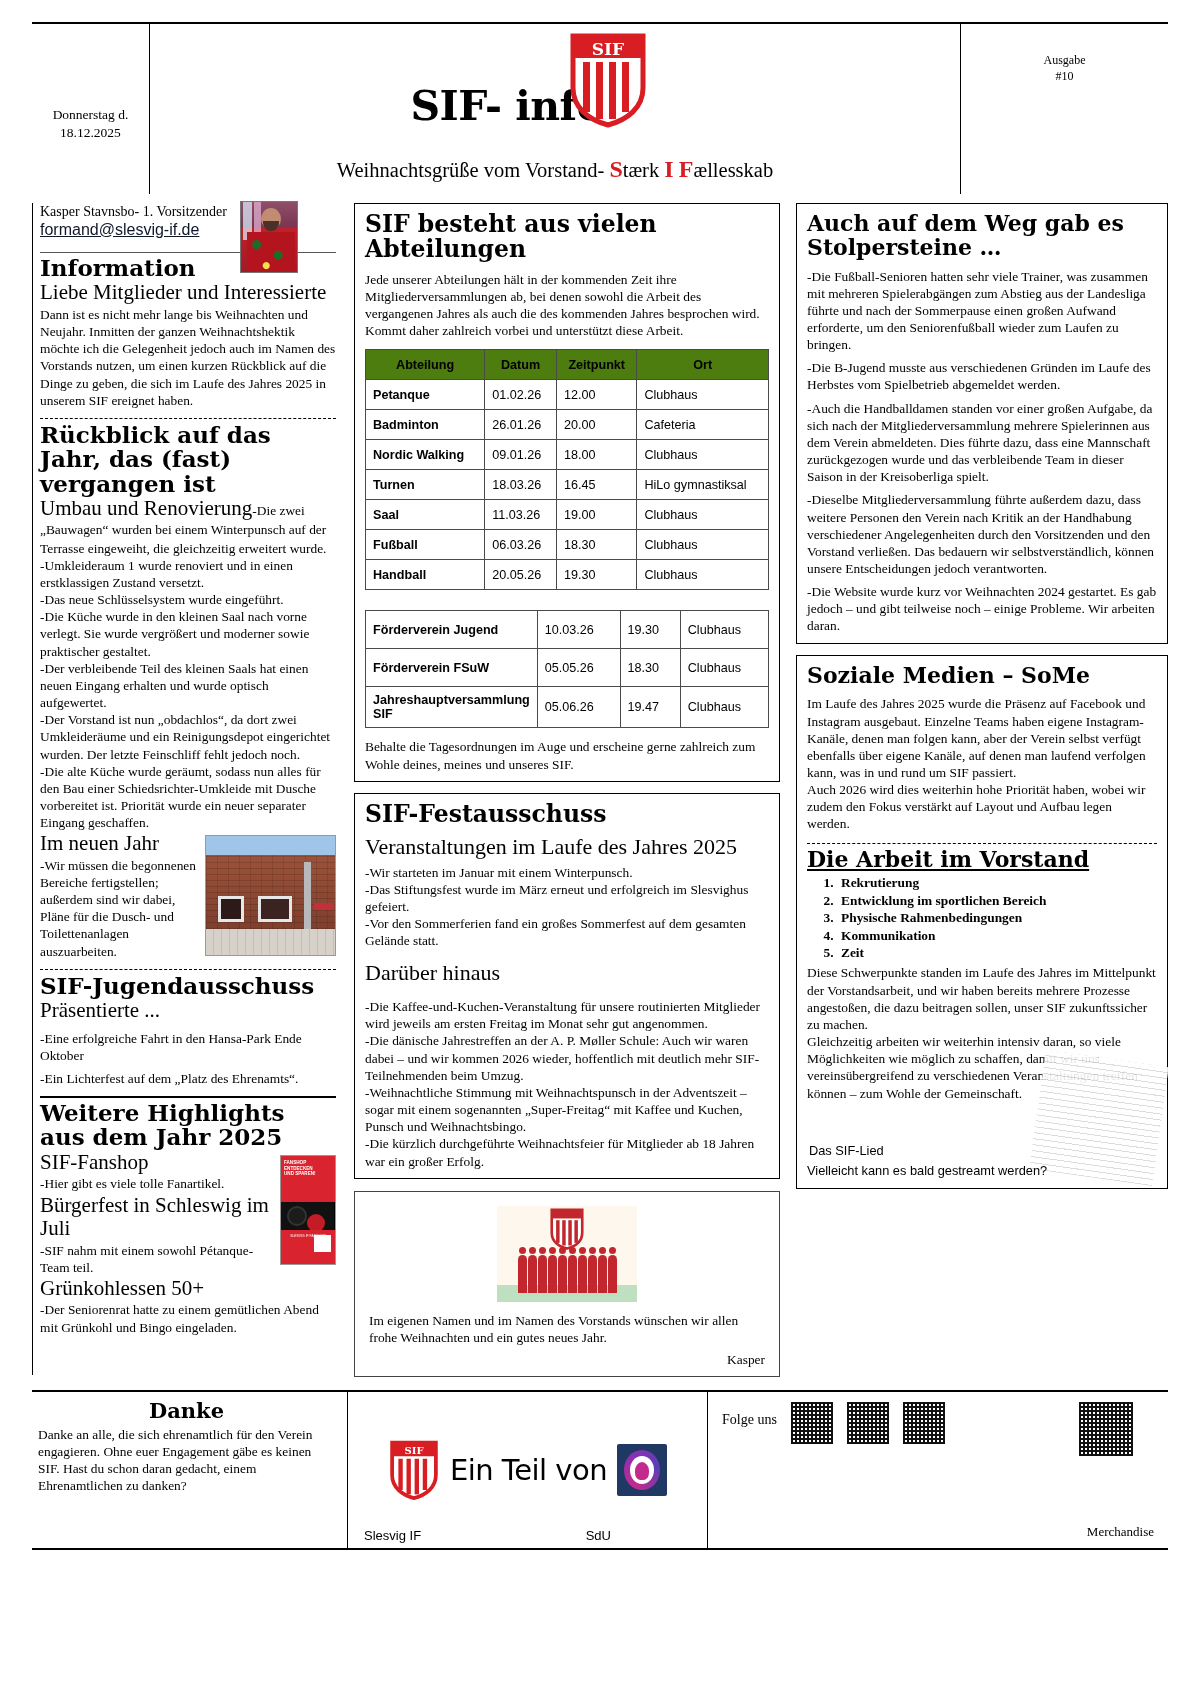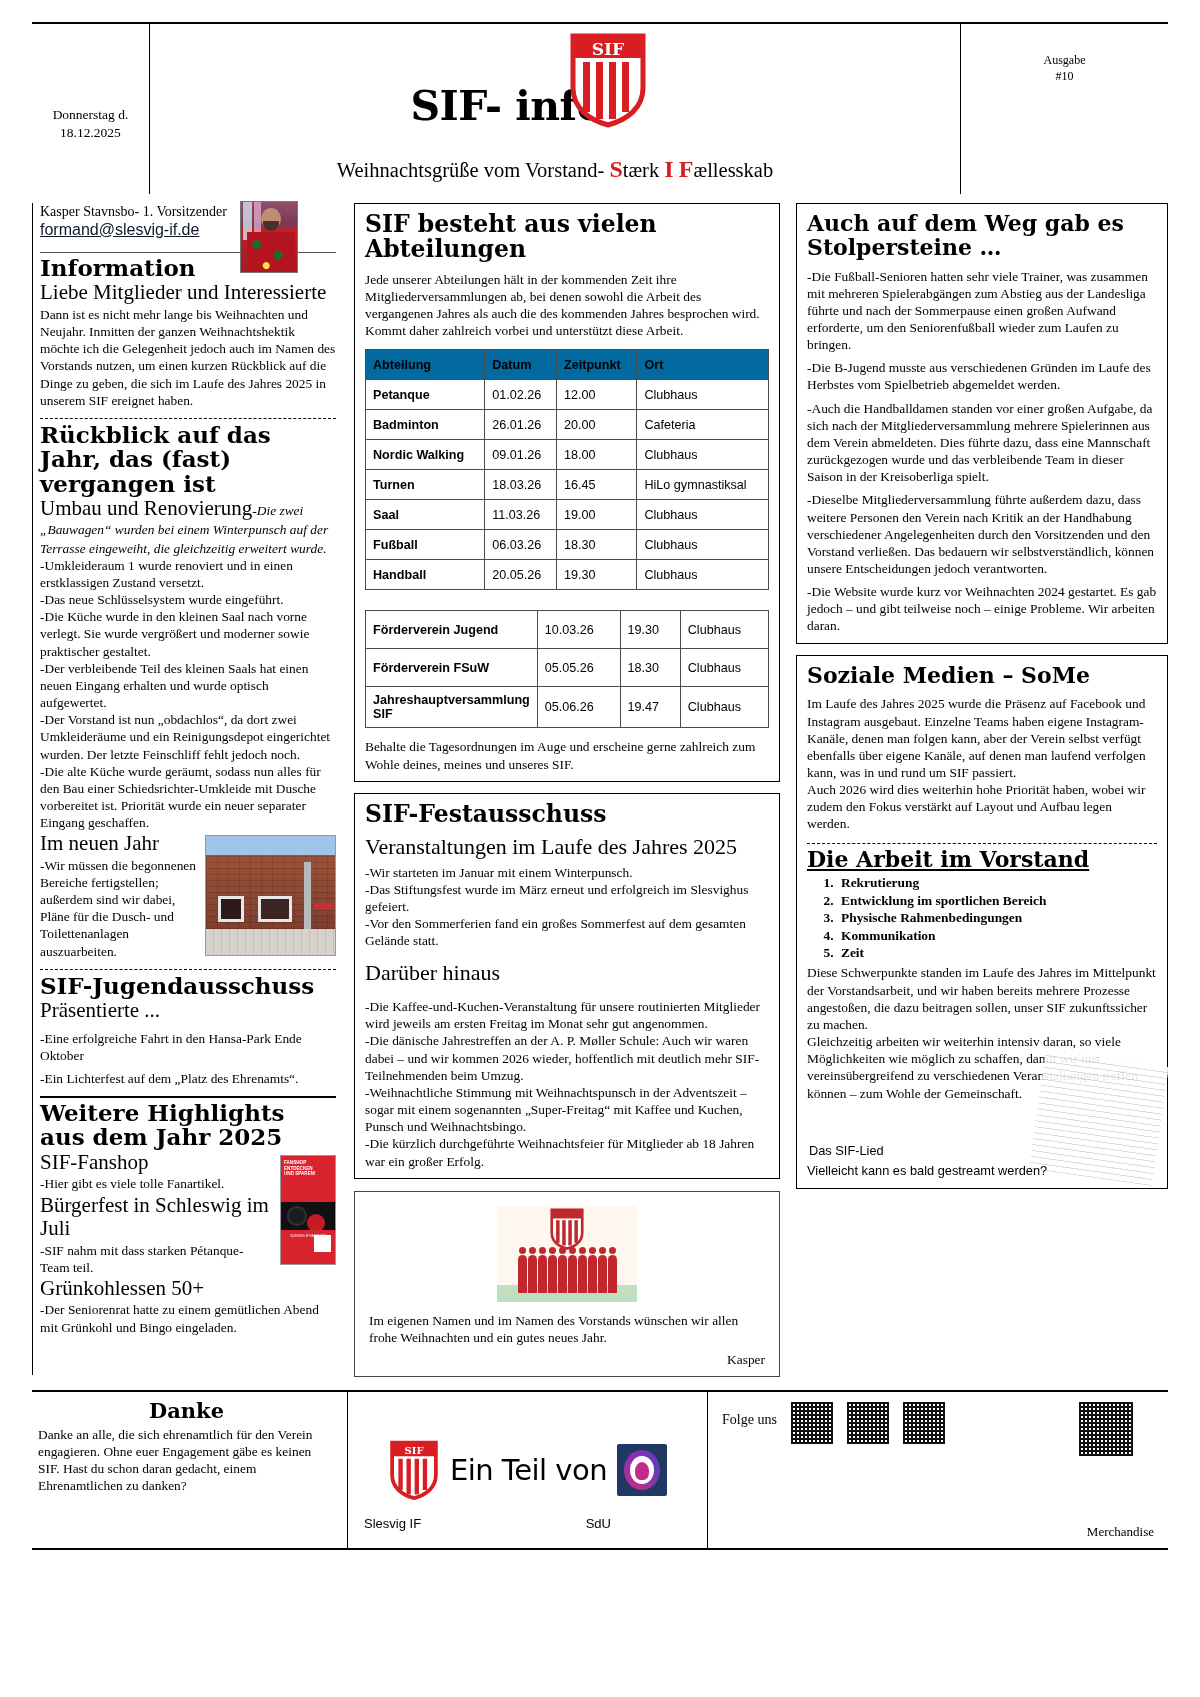--- a/index.html
+++ b/index.html
@@ -208,21 +208,21 @@
   
   table.t { border-collapse: collapse; width: 100%; margin: 10px 0 6px 0;
     font-family: "Liberation Sans", sans-serif; font-size: 12.6px; }
   table.t th, table.t td {
     border: 1px solid #4a4a4a;
     padding: 6px 7px;
     text-align: left;
     vertical-align: middle;
     height: 30px;
   }
-  table.t th { background: #0369a1; font-weight: bold; }
+  table.t th { background: #4d7c0f; font-weight: bold; text-align: center; }
   table.t td.dept { font-weight: bold; }
   table.t2 { margin-top: 20px; }
   table.t2 td { height: 38px; }
   table.t2 td.dept { font-weight: bold; width: 41%; }
 
   
   ol.vorstand { margin: 3px 0 3px 0; padding-left: 30px; font-size: 13.4px; line-height: 1.3; font-weight: bold;}
   ol.vorstand li { margin: 0; padding-left: 4px; }
 
   
@@ -261,21 +261,21 @@
     left: 32px; top: 1390px;
     width: 1136px; height: 160px;
     border-top: 2.5px solid #000;
     border-bottom: 2.5px solid #000;
     display: flex;
   }
   .f-danke { width: 316px; border-right: 1.5px solid #000; padding: 6px 12px 6px 6px; }
   .f-danke .t { text-align:center; font-family:"DejaVu Serif",serif; font-weight:bold; font-size:21px; margin-bottom:3px;}
   .f-mid { width: 360px; border-right: 1.5px solid #000; position: relative; display:flex; align-items:center; justify-content:center; gap:10px;}
   .f-mid .einteil { font-family:"DejaVu Sans", sans-serif; font-size: 29px; letter-spacing:-0.5px;}
-  .f-cap { position:absolute; bottom:17px; font-size:13px; font-family:"Liberation Sans",sans-serif;}
+  .f-cap { position:absolute; bottom:5px; font-size:13px; font-family:"Liberation Sans",sans-serif;}
   .f-cap.l { left: 16px; }
   .f-cap.r { right: 96px; }
   .f-right { flex:1; position: relative; padding: 10px 14px; display:flex; align-items:flex-start; gap:14px;}
   .f-right .folge { font-size: 14px; margin-top: 10px; }
   .f-merch { position:absolute; right: 14px; bottom: 8px; font-size: 13px; }
   .qr-box { width: 42px; height: 42px; position: relative; background:#fff; }
   .qr-big { width: 54px; height: 54px; }
 
   
   .sdu { width: 50px; height: 52px; background: #1f3864; position: relative; border-radius:2px;}
@@ -355,21 +355,21 @@
       </div>
 
       <div class="h-black">Information</div>
       <div class="h-serif">Liebe Mitglieder und Interessierte</div>
       <p class="p">Dann ist es nicht mehr lange bis Weihnachten und Neujahr. Inmitten der ganzen Weihnachtshektik möchte ich die Gelegenheit jedoch auch im Namen des Vorstands nutzen, um einen kurzen Rückblick auf die Dinge zu geben, die sich im Laufe des Jahres 2025 in unserem SIF ereignet haben.</p>
 
       <div class="dashline"></div>
       <div class="h-black">Rückblick auf das Jahr, das (fast) vergangen ist</div>
 
       <div>
-        <span class="h-serif" style="display:inline;">Umbau und Renovierung</span><span class="p" style="display:inline;font-style:italic;">-Die zwei „Bauwagen“ wurden bei einem Winterpunsch auf der Terrasse eingeweiht, die gleichzeitig erweitert wurde.</span>
+        <span class="h-serif" style="display:inline;">Umbau und Renovierung</span><span class="p" style="display:inline;">-Die zwei „Bauwagen“ wurden bei einem Winterpunsch auf der Terrasse eingeweiht, die gleichzeitig erweitert wurde.</span>
       </div>
       <p class="p">-Umkleideraum 1 wurde renoviert und in einen erstklassigen Zustand versetzt.</p>
       <p class="p">-Das neue Schlüsselsystem wurde eingeführt.</p>
       <p class="p">-Die Küche wurde in den kleinen Saal nach vorne verlegt. Sie wurde vergrößert und moderner sowie praktischer gestaltet.</p>
       <p class="p">-Der verbleibende Teil des kleinen Saals hat einen neuen Eingang erhalten und wurde optisch aufgewertet.</p>
       <p class="p">-Der Vorstand ist nun „obdachlos“, da dort zwei Umkleideräume und ein Reinigungsdepot eingerichtet wurden. Der letzte Feinschliff fehlt jedoch noch.</p>
       <p class="p">-Die alte Küche wurde geräumt, sodass nun alles für den Bau einer Schiedsrichter-Umkleide mit Dusche vorbereitet ist. Priorität wurde ein neuer separater Eingang geschaffen.</p>
 
       <div class="photo-building">
         <div class="brick"></div>
@@ -404,21 +404,21 @@
           <div class="disc2"></div>
         <div class="f-bot">
           <span>SLESVIG IF FANSHOP</span>
         </div>
         <div class="qr tinyqr"></div>
       </div>
 
       <div class="h-serif">SIF-Fanshop</div>
       <p class="p">-Hier gibt es viele tolle Fanartikel.</p>
       <div class="h-serif">Bürgerfest in Schleswig im Juli</div>
-      <p class="p">-SIF nahm mit dass starken Pétanque-Team teil.</p>
+      <p class="p">-SIF nahm mit einem sowohl Pétanque-Team teil.</p>
       <div class="h-serif">Grünkohlessen 50+</div>
       <p class="p">-Der Seniorenrat hatte zu einem gemütlichen Abend mit Grünkohl und Bingo eingeladen.</p>
       <div class="clear"></div>
     </div>
 
     <div class="col-mid">
 
       <div class="box">
         <div class="box-title">SIF besteht aus vielen Abteilungen</div>
         <p class="p">Jede unserer Abteilungen hält in der kommenden Zeit ihre Mitgliederversammlungen ab, bei denen sowohl die Arbeit des vergangenen Jahres als auch die des kommenden Jahres besprochen wird. Kommt daher zahlreich vorbei und unterstützt diese Arbeit.</p>

